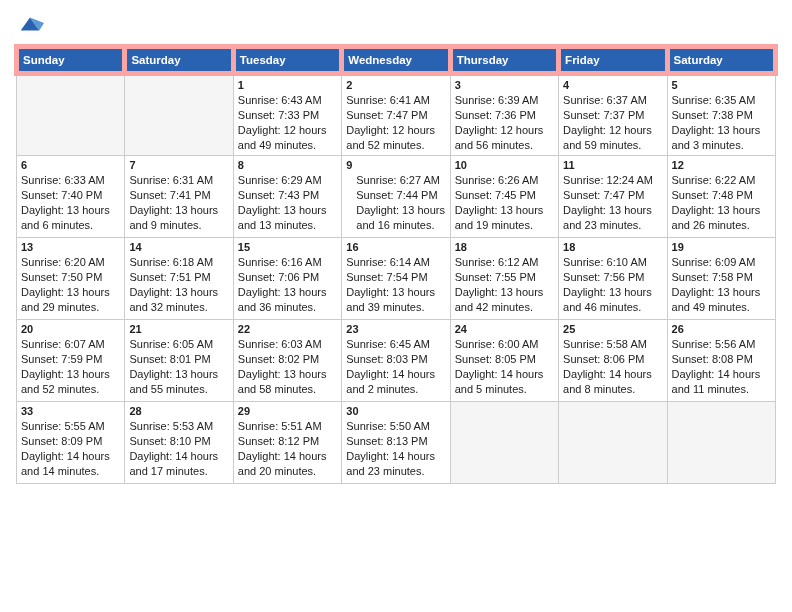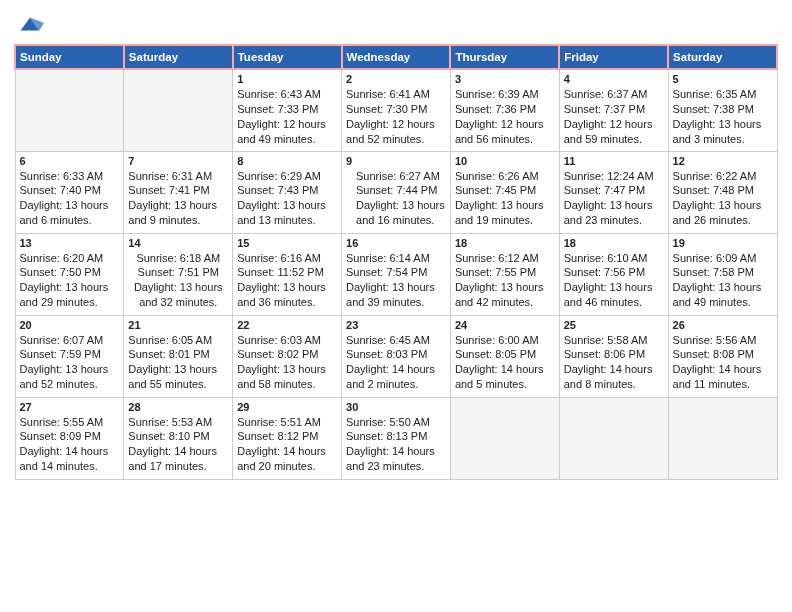--- a/index.html
+++ b/index.html
@@ -48,21 +48,21 @@
       border-collapse: collapse;
       table-layout: fixed;
     }
     .calendar th {
       background: #2962b0;
       color: #fff;
       font-size: 11.5px;
       font-weight: bold;
       padding: 5px 4px;
       text-align: left;
-      border: 2px solid #fca5a5;
+      border: 5px solid #fca5a5;
     }
     .calendar td {
       border: 1px solid #ccc;
       vertical-align: top;
       padding: 3px 4px;
       font-size: 9.5px;
       color: #222;
       height: 82px;
       background: #fff;
     }
@@ -125,21 +125,21 @@
           <td>
             <span class="day-num">1</span>
             <div class="cell-text" style="white-space: pre-line;">Sunrise: 6:43 AM
 Sunset: 7:33 PM
 Daylight: 12 hours
 and 49 minutes.</div>
           </td>
           <td>
             <span class="day-num">2</span>
             <div class="cell-text" style="white-space: pre-line;">Sunrise: 6:41 AM
-Sunset: 7:30 PM
+Sunset: 7:47 PM
 Daylight: 12 hours
 and 52 minutes.</div>
           </td>
           <td>
             <span class="day-num">3</span>
             <div class="cell-text" style="white-space: pre-line;">Sunrise: 6:39 AM
 Sunset: 7:36 PM
 Daylight: 12 hours
 and 56 minutes.</div>
           </td>
@@ -212,29 +212,29 @@
         <tr>
           <td>
             <span class="day-num">13</span>
             <div class="cell-text" style="white-space: pre-line;">Sunrise: 6:20 AM
 Sunset: 7:50 PM
 Daylight: 13 hours
 and 29 minutes.</div>
           </td>
           <td>
             <span class="day-num">14</span>
-            <div class="cell-text" style="white-space: pre-line; text-align: center;">Sunrise: 6:18 AM
+            <div class="cell-text" style="white-space: pre-line;">Sunrise: 6:18 AM
 Sunset: 7:51 PM
 Daylight: 13 hours
 and 32 minutes.</div>
           </td>
           <td>
             <span class="day-num">15</span>
             <div class="cell-text" style="white-space: pre-line;">Sunrise: 6:16 AM
-Sunset: 11:52 PM
+Sunset: 7:06 PM
 Daylight: 13 hours
 and 36 minutes.</div>
           </td>
           <td>
             <span class="day-num">16</span>
             <div class="cell-text" style="white-space: pre-line;">Sunrise: 6:14 AM
 Sunset: 7:54 PM
 Daylight: 13 hours
 and 39 minutes.</div>
           </td>
@@ -306,21 +306,21 @@
           <td>
             <span class="day-num">26</span>
             <div class="cell-text" style="white-space: pre-line;">Sunrise: 5:56 AM
 Sunset: 8:08 PM
 Daylight: 14 hours
 and 11 minutes.</div>
           </td>
         </tr>
         <tr>
           <td>
-            <span class="day-num">27</span>
+            <span class="day-num">33</span>
             <div class="cell-text" style="white-space: pre-line;">Sunrise: 5:55 AM
 Sunset: 8:09 PM
 Daylight: 14 hours
 and 14 minutes.</div>
           </td>
           <td>
             <span class="day-num">28</span>
             <div class="cell-text" style="white-space: pre-line;">Sunrise: 5:53 AM
 Sunset: 8:10 PM
 Daylight: 14 hours

